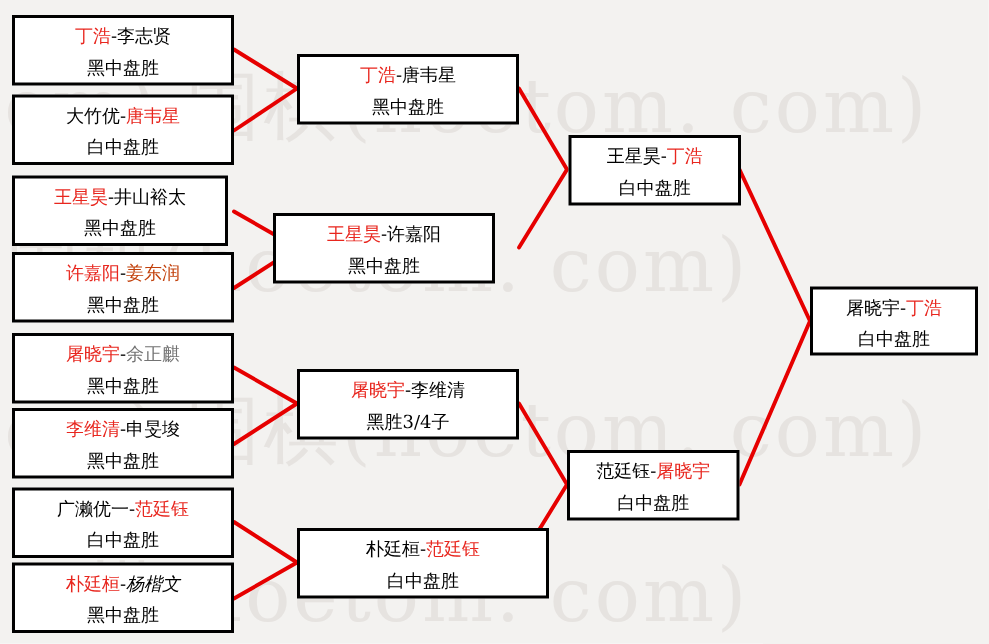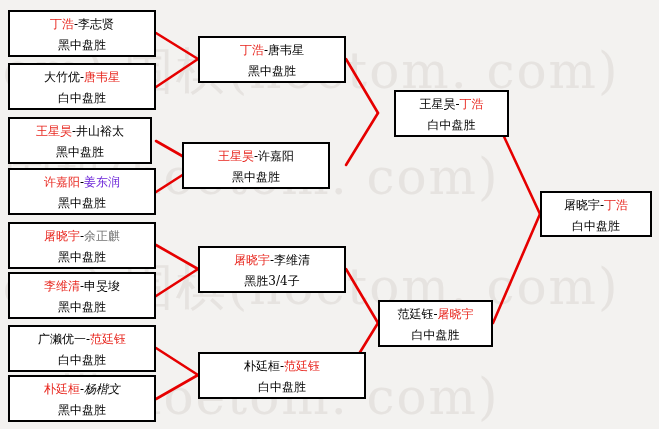--- a/index.html
+++ b/index.html
@@ -77,21 +77,21 @@
   </div>
   <div class="box" style="left:8px;top:63px;width:148px;height:47px">
     <div class="players"><span style="color: rgb(0, 0, 0);">大竹优</span><span>-</span><span style="color: rgb(232, 38, 30);">唐韦星</span></div>
     <div class="result">白中盘胜</div>
   </div>
   <div class="box" style="left:8px;top:117px;width:144px;height:47px">
     <div class="players"><span style="color: rgb(232, 38, 30);">王星昊</span><span>-</span><span style="color: rgb(0, 0, 0);">井山裕太</span></div>
     <div class="result">黑中盘胜</div>
   </div>
   <div class="box" style="left:8px;top:168px;width:148px;height:47px">
-    <div class="players"><span style="color: rgb(232, 38, 30);">许嘉阳</span><span>-</span><span style="color: #6d28d9;">姜东润</span></div>
+    <div class="players"><span style="color: rgb(232, 38, 30);">许嘉阳</span><span>-</span><span style="color: #c2410c;">姜东润</span></div>
     <div class="result">黑中盘胜</div>
   </div>
   <div class="box" style="left:8px;top:222px;width:148px;height:47px">
     <div class="players"><span style="color: rgb(232, 38, 30);">屠晓宇</span><span>-</span><span style="color: #737373;">余正麒</span></div>
     <div class="result">黑中盘胜</div>
   </div>
   <div class="box" style="left:8px;top:272px;width:148px;height:47px">
     <div class="players"><span style="color: rgb(232, 38, 30);">李维清</span><span>-</span><span style="color: rgb(0, 0, 0);">申旻埈</span></div>
     <div class="result">黑中盘胜</div>
   </div>
@@ -114,21 +114,21 @@
   </div>
   <div class="box" style="left:198px;top:246px;width:148px;height:47px">
     <div class="players"><span style="color: rgb(232, 38, 30);">屠晓宇</span><span>-</span><span style="color: rgb(0, 0, 0);">李维清</span></div>
     <div class="result">黑胜3/4子</div>
   </div>
   <div class="box" style="left:198px;top:352px;width:168px;height:47px">
     <div class="players"><span style="color: rgb(0, 0, 0);">朴廷桓</span><span>-</span><span style="color: rgb(232, 38, 30);">范廷钰</span></div>
     <div class="result">白中盘胜</div>
   </div>
 
-  <div class="box" style="left:394px;top:90px;width:115px;height:47px">
+  <div class="box" style="left:379px;top:90px;width:115px;height:47px">
     <div class="players"><span style="color: rgb(0, 0, 0);">王星昊</span><span>-</span><span style="color: rgb(232, 38, 30);">丁浩</span></div>
     <div class="result">白中盘胜</div>
   </div>
   <div class="box" style="left:378px;top:300px;width:115px;height:47px">
     <div class="players"><span style="color: rgb(0, 0, 0);">范廷钰</span><span>-</span><span style="color: rgb(232, 38, 30);">屠晓宇</span></div>
     <div class="result">白中盘胜</div>
   </div>
 
   <div class="box" style="left:540px;top:191px;width:112px;height:46px">
     <div class="players"><span style="color: rgb(0, 0, 0);">屠晓宇</span><span>-</span><span style="color: rgb(232, 38, 30);">丁浩</span></div>

